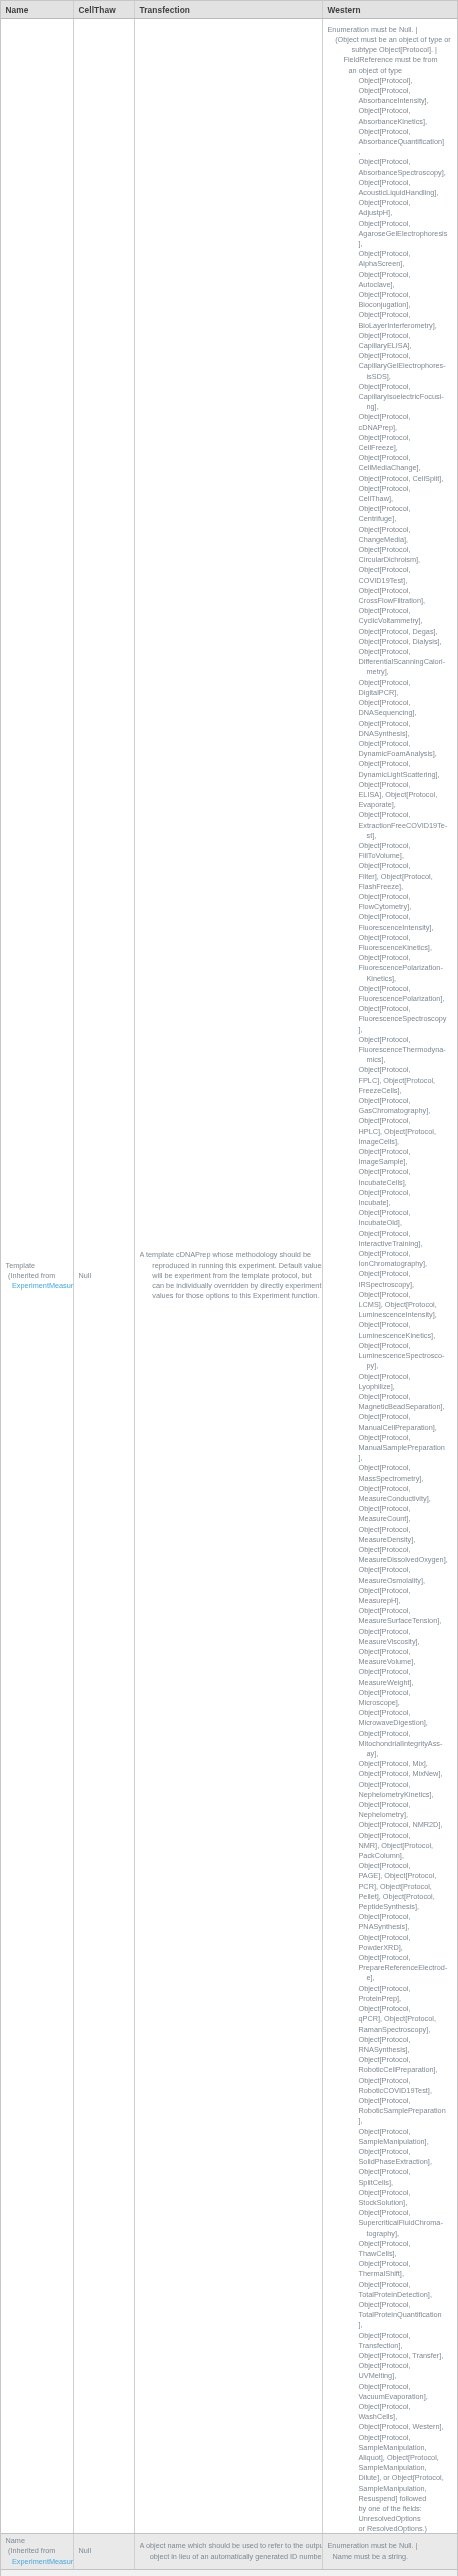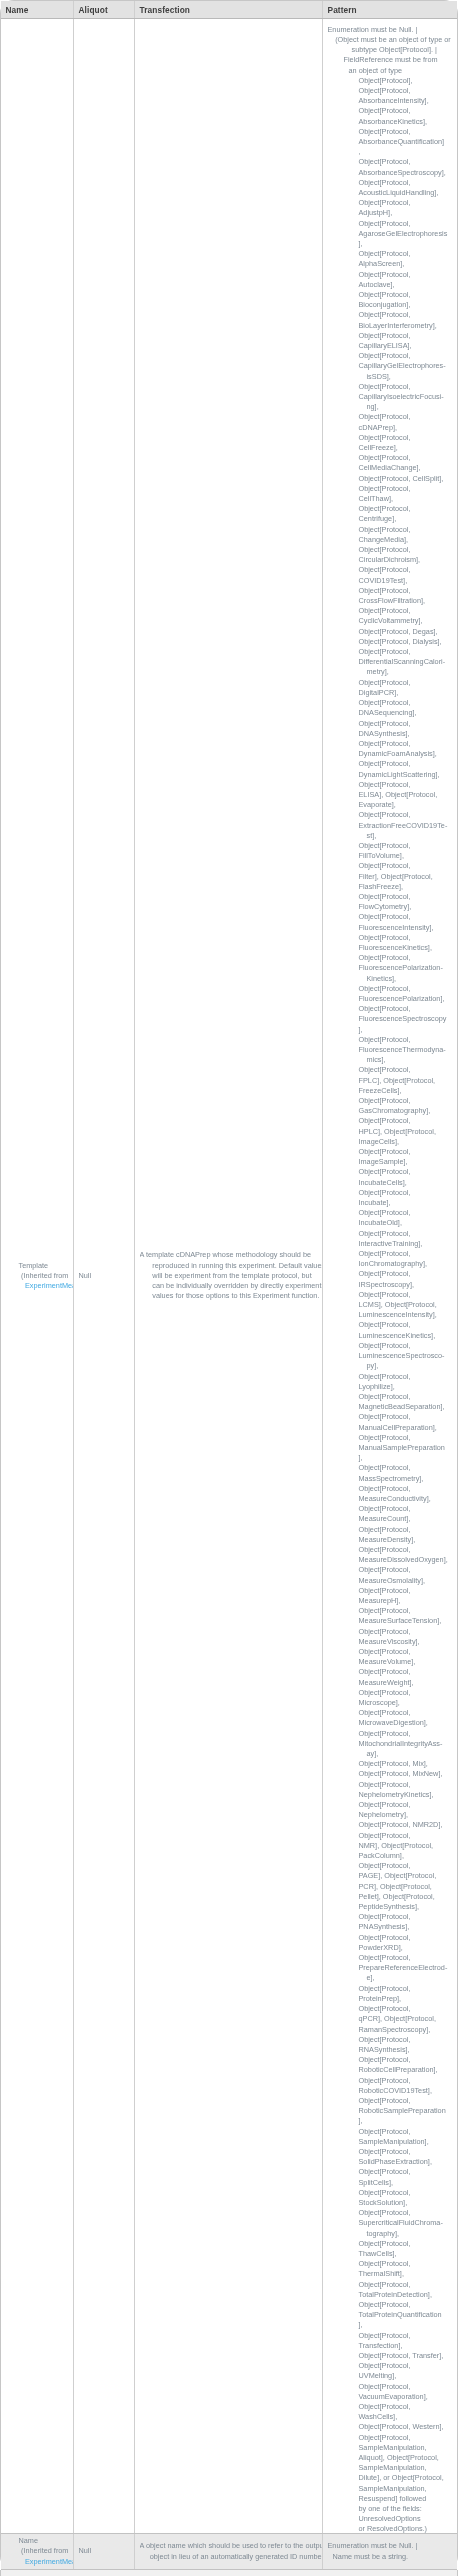--- a/index.html
+++ b/index.html
@@ -1,21 +1,21 @@
 <!DOCTYPE html>
 <html style="font-size:10.2px"><head>
 <meta charset="utf-8">
 <style>
   html,body{margin:0;padding:0;background:#ffffff;}
   body{width:458px;height:2576px;overflow:hidden;font-family:"Liberation Sans","DejaVu Sans",sans-serif;}
-  .table{width:458px;box-sizing:border-box;border-left:0.6px solid #c6c6c6;border-right:0.6px solid #c6c6c6;border-top:0.6px solid #c6c6c6;border-radius:14px;}
+  .table{width:458px;box-sizing:border-box;border-left:0.6px solid #c6c6c6;border-right:0.6px solid #c6c6c6;border-top:0.6px solid #c6c6c6;}
   .trow{display:flex;box-sizing:border-box;border-bottom:0.6px solid #c2c2c2;}
   .cell{box-sizing:border-box;overflow:hidden;}
   .cell + .cell{border-left:0.6px solid #cfcfcf;}
-  .c-name{width:72px;padding-left:13px;}
+  .c-name{width:72px;}
   .c-default{width:61px;}
   .c-desc{width:188px;}
   .c-pattern{flex:1;}
   
   .thead{height:18px;background:#e2e2e2;border-bottom:0.6px solid #b9b9b9;}
   .thead .cell{display:flex;align-items:center;padding-left:4.5px;font-size:8.3px;font-weight:bold;color:#3e3e3e;letter-spacing:0.1px;}
   
   .r1{height:2515px;background:#ffffff;}
   .r2{height:36px;background:#e9e9e9;}
   .body-text{color:#7f8a94;font-size:7.3px;line-height:10.2px;}
@@ -34,27 +34,27 @@
 </head>
 <body>
 
 <div class="table">
 
   <div class="trow thead">
     <div class="cell c-name">
         <span>Name</span>
       </div>
     <div class="cell c-default">
-        <span>Aliquot</span>
+        <span>CellThaw</span>
       </div>
     <div class="cell c-desc">
         <span>Transfection</span>
       </div>
     <div class="cell c-pattern">
-        <span>Pattern</span>
+        <span>Western</span>
       </div>
   </div>
 
   <div class="trow r1">
     <div class="cell c-name vcenter body-text name-block">
       <div class="nl nl-title">Template</div>
       <div class="nl nl-prefix">(Inherited from</div>
       <a class="nl nl-link">ExperimentMeasureW</a>
     </div>
     <div class="cell c-default vcenter body-text">

